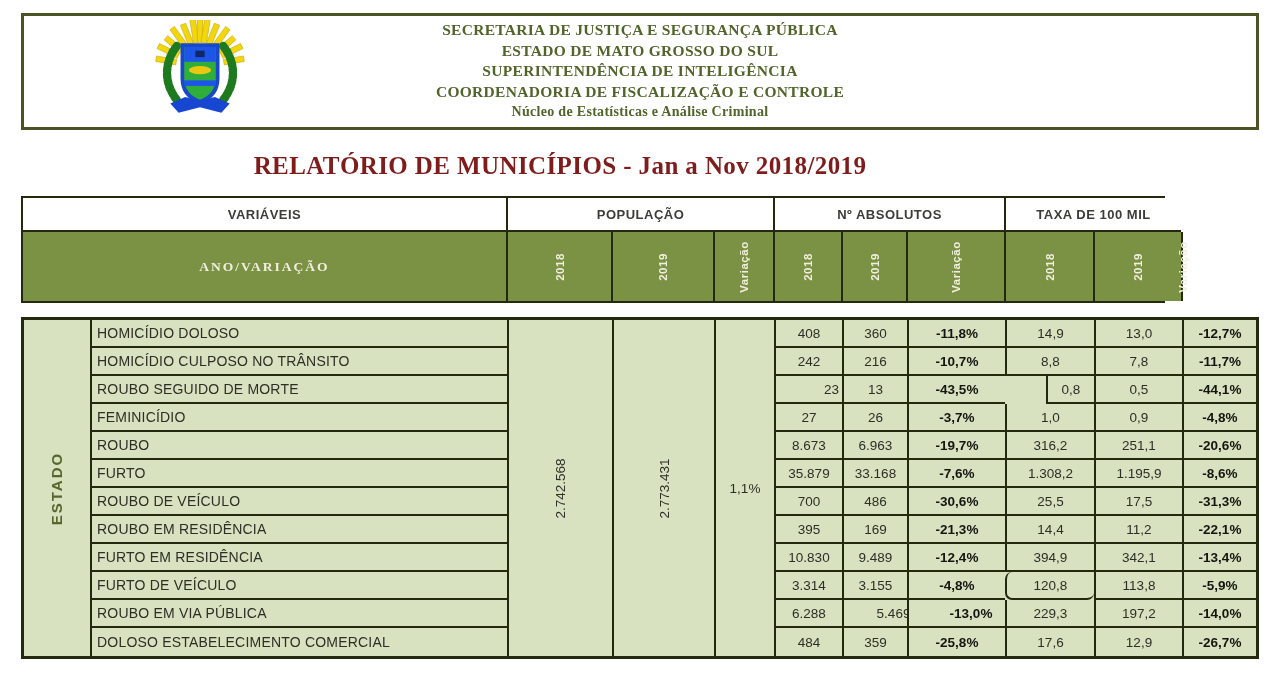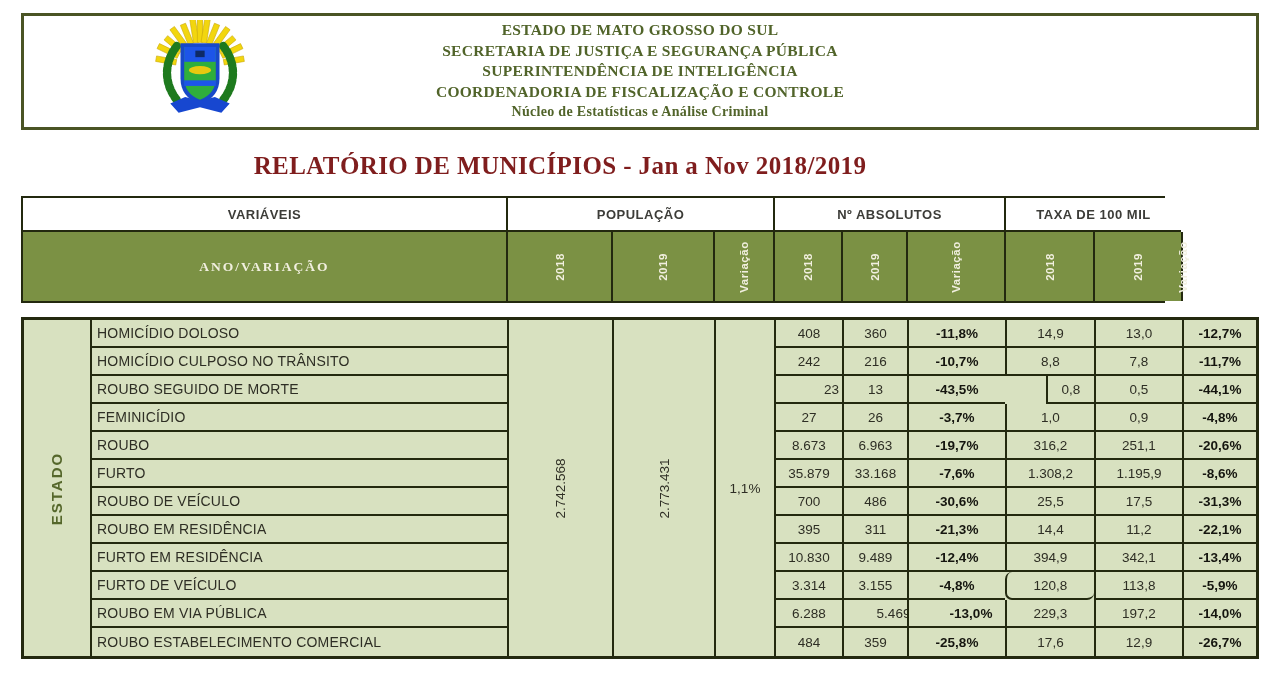--- a/index.html
+++ b/index.html
@@ -106,22 +106,22 @@
         <path d="M33,29 h34 v34 q0,16 -17,23 q-17,-7 -17,-23 z" fill="#2fae3c"></path>
         <rect x="33" y="29" width="34" height="16" fill="#1d55e8"></rect>
         <rect x="45" y="33" width="10" height="7" fill="#0e2a66"></rect>
         <ellipse cx="50" cy="54" rx="12" ry="4.5" fill="#e8c90f"></ellipse>
         <rect x="33" y="65" width="34" height="6" fill="#1d55e8"></rect>
       </g>
 
       <path d="M18,90 L34,83 L50,87 L66,83 L82,90 L73,100 L50,94 L27,100 Z" fill="#1747d0"></path>
     </svg>
     <div class="lh-text">
+      <div class="lh-line">SECRETARIA DE JUSTIÇA E SEGURANÇA PÚBLICA</div>
       <div class="lh-line">ESTADO DE MATO GROSSO DO SUL</div>
-      <div class="lh-line">SECRETARIA DE JUSTIÇA E SEGURANÇA PÚBLICA</div>
       <div class="lh-line">SUPERINTENDÊNCIA DE INTELIGÊNCIA</div>
       <div class="lh-line">COORDENADORIA DE FISCALIZAÇÃO E CONTROLE</div>
       <div class="lh-line small">Núcleo de Estatísticas e Análise Criminal</div>
     </div>
   </div>
 
   <div class="title">RELATÓRIO DE MUNICÍPIOS - Jan a Nov 2018/2019</div>
 
   <div class="thead">
     <div class="gcell" style="grid-row:1;grid-column:1">VARIÁVEIS</div>
@@ -224,21 +224,21 @@
     <div class="cell lbl" style="grid-row-start: 7;">ROUBO DE VEÍCULO</div>
     <div class="cell cA" style="grid-row-start: 7;">700</div>
     <div class="cell cB" style="grid-row-start: 7;">486</div>
     <div class="cell cC var" style="grid-row-start: 7;">-30,6%</div>
     <div class="cell cD" style="grid-row-start: 7;">25,5</div>
     <div class="cell cE" style="grid-row-start: 7;">17,5</div>
     <div class="cell cF var" style="grid-row-start: 7;">-31,3%</div>
 
     <div class="cell lbl" style="grid-row-start: 8;">ROUBO EM RESIDÊNCIA</div>
     <div class="cell cA" style="grid-row-start: 8;">395</div>
-    <div class="cell cB" style="grid-row-start: 8;">311</div>
+    <div class="cell cB" style="grid-row-start: 8;">169</div>
     <div class="cell cC var" style="grid-row-start: 8;">-21,3%</div>
     <div class="cell cD" style="grid-row-start: 8;">14,4</div>
     <div class="cell cE" style="grid-row-start: 8;">11,2</div>
     <div class="cell cF var" style="grid-row-start: 8;">-22,1%</div>
 
     <div class="cell lbl" style="grid-row-start: 9;">FURTO EM RESIDÊNCIA</div>
     <div class="cell cA" style="grid-row-start: 9;">10.830</div>
     <div class="cell cB" style="grid-row-start: 9;">9.489</div>
     <div class="cell cC var" style="grid-row-start: 9;">-12,4%</div>
     <div class="cell cD" style="grid-row-start: 9;">394,9</div>
@@ -254,21 +254,21 @@
     <div class="cell cF var" style="grid-row-start: 10;">-5,9%</div>
 
     <div class="cell lbl" style="grid-row-start: 11;">ROUBO EM VIA PÚBLICA</div>
     <div class="cell cA" style="grid-row-start: 11;">6.288</div>
     <div class="cell cB" style="grid-row-start: 11; padding-left: 36px;">5.469</div>
     <div class="cell cC var" style="grid-row-start: 11; padding-left: 28px;">-13,0%</div>
     <div class="cell cD" style="grid-row-start: 11;">229,3</div>
     <div class="cell cE" style="grid-row-start: 11;">197,2</div>
     <div class="cell cF var" style="grid-row-start: 11;">-14,0%</div>
 
-    <div class="cell lbl last" style="grid-row-start: 12;">ROUBO ESTABELECIMENTO COMERCIAL</div>
+    <div class="cell lbl last" style="grid-row-start: 12;">DOLOSO ESTABELECIMENTO COMERCIAL</div>
     <div class="cell cA last" style="grid-row-start: 12;">484</div>
     <div class="cell cB last" style="grid-row-start: 12;">359</div>
     <div class="cell cC var last" style="grid-row-start: 12;">-25,8%</div>
     <div class="cell cD last" style="grid-row-start: 12;">17,6</div>
     <div class="cell cE last" style="grid-row-start: 12;">12,9</div>
     <div class="cell cF var last" style="grid-row-start: 12;">-26,7%</div>
   </div>
 
 </div>
 

